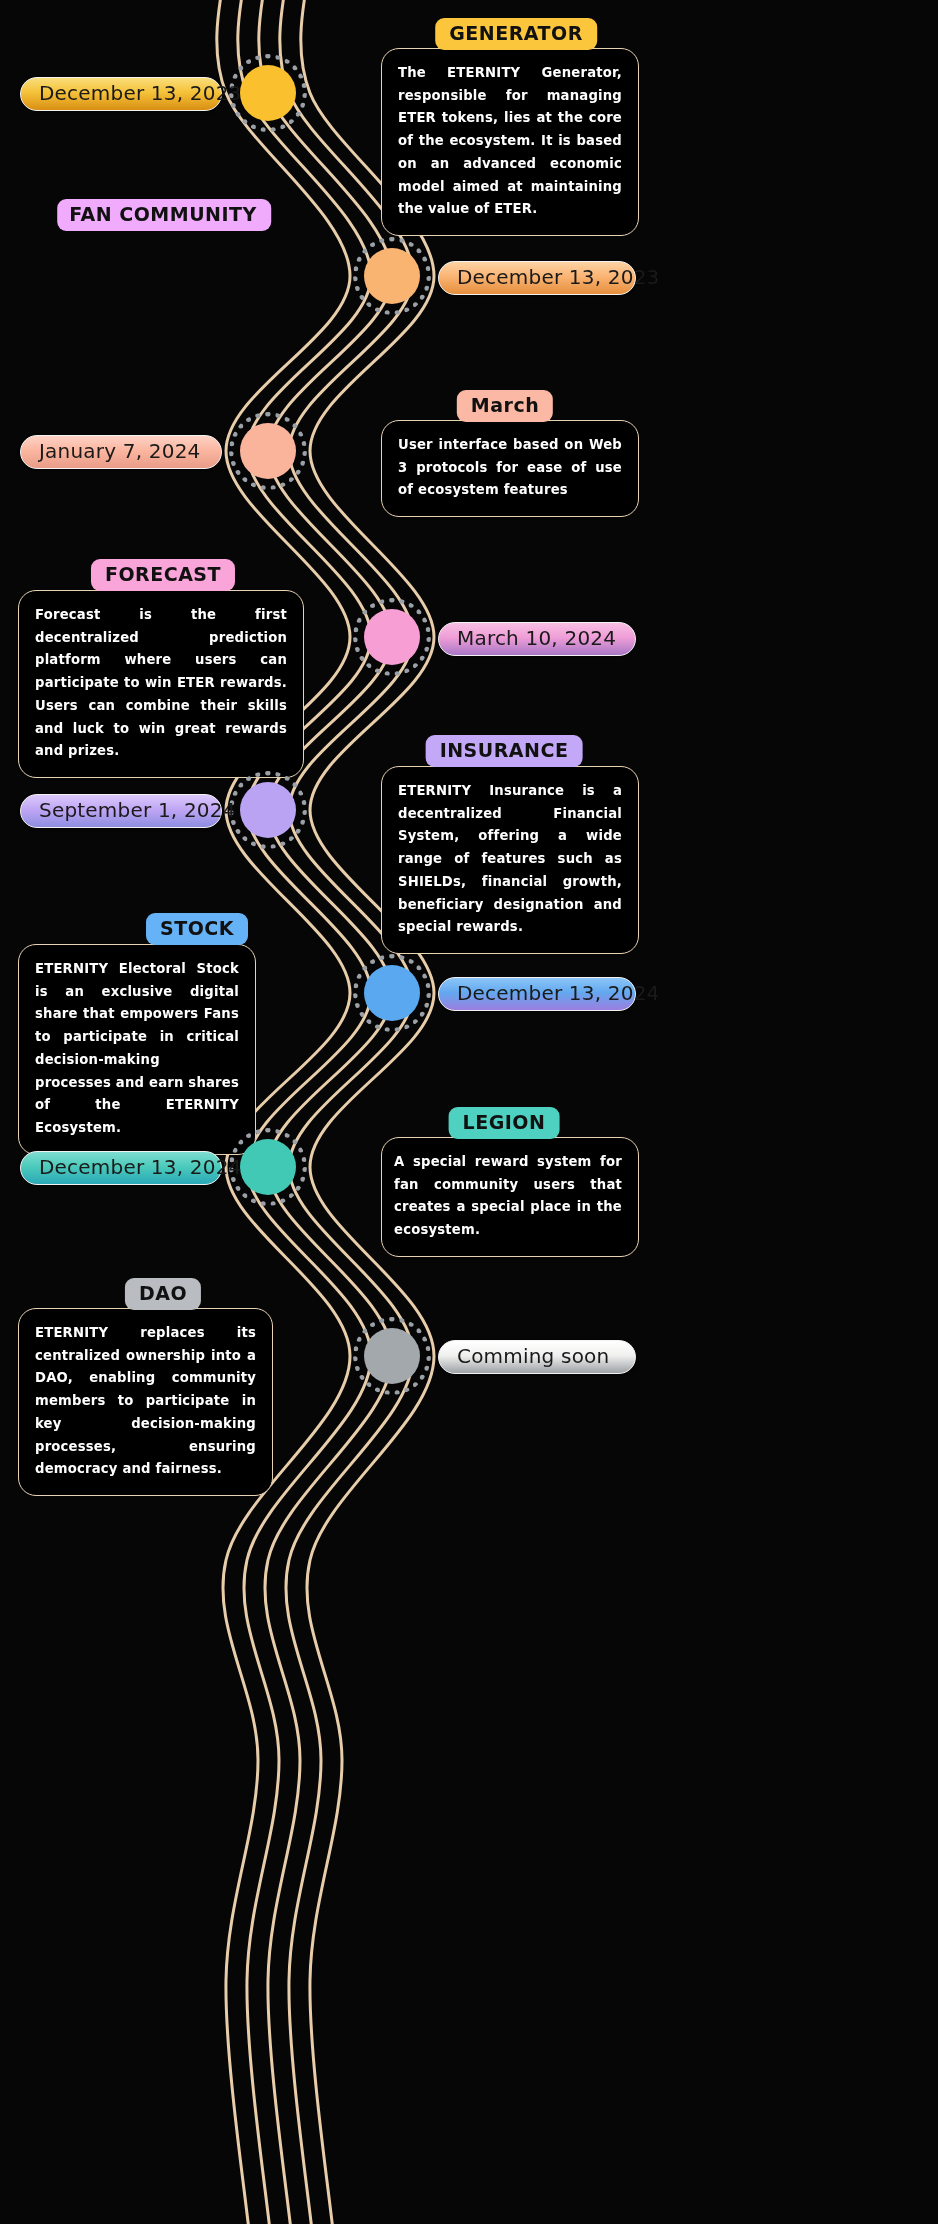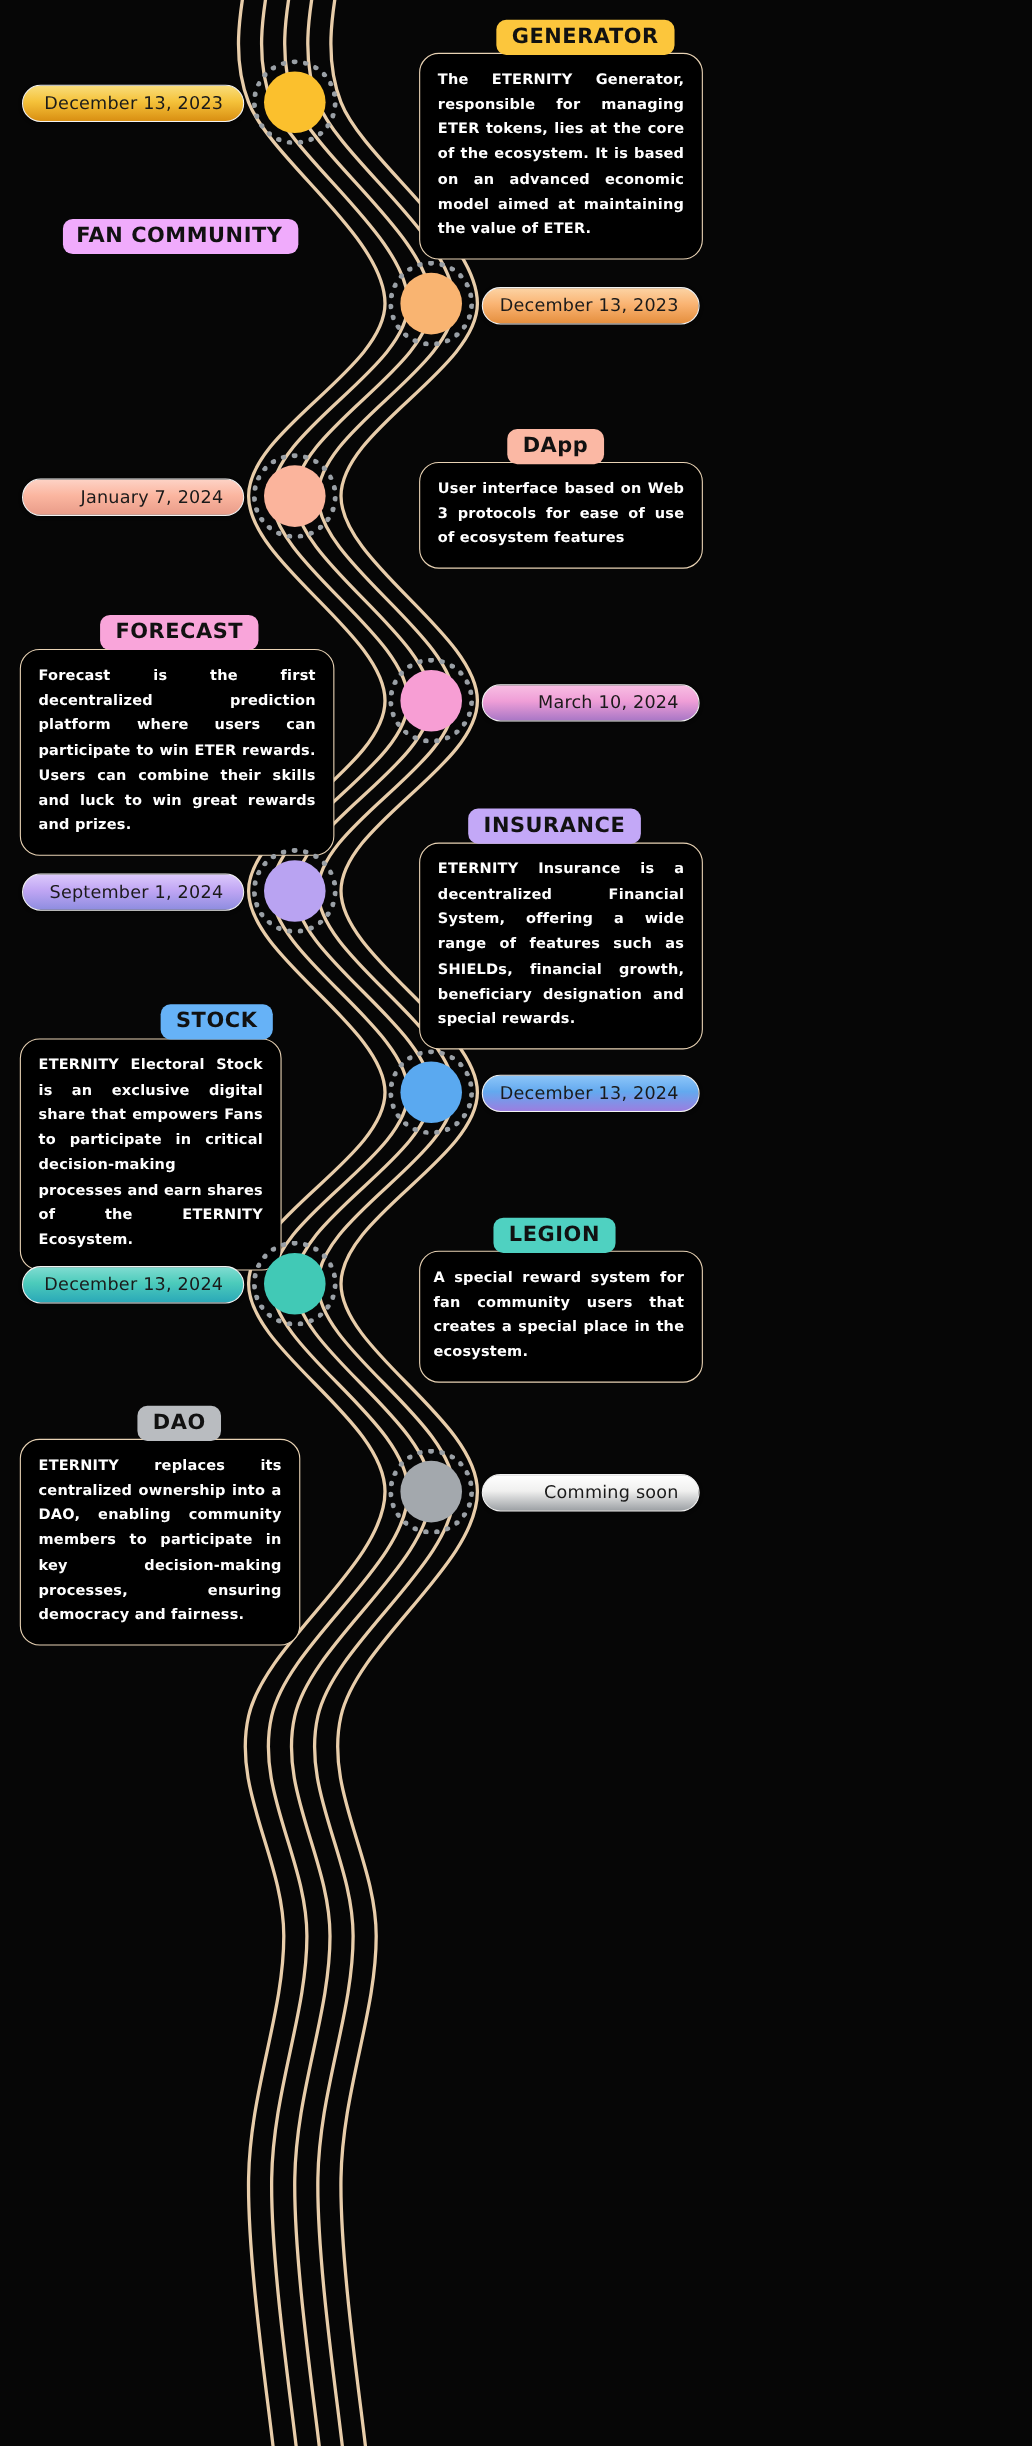--- a/index.html
+++ b/index.html
@@ -87,26 +87,26 @@
     text-align-last: left;
     letter-spacing: 0.2px;
   }
 
   
   .pill {
     position: absolute;
     z-index: 5;
     display: flex;
     align-items: center;
-    justify-content: flex-end;
+    justify-content: flex-start;
     height: 34px;
     border-radius: 17px;
     border: 1.6px solid #f2f2f2;
     font-family: "DejaVu Sans", sans-serif;
-    font-size: 16px;
+    font-size: 20px;
     font-weight: 400;
     color: #1a1a1a;
     white-space: nowrap;
     padding: 0 18px 2px 18px;
     letter-spacing: 0.2px;
     box-shadow: 0 1px 3px rgba(0,0,0,.6);
   }
 </style>
 </head>
 <body>
@@ -118,21 +118,21 @@
       <path d="M 247 -40 C 247 -17.833333333333332, 226.33333333333334 40.333333333333336, 247 93 C 267.6666666666667 145.66666666666666, 371 216.33333333333334, 371 276 C 371 335.6666666666667, 247 390.8333333333333, 247 451 C 247 511.1666666666667, 371 577.1666666666666, 371 637 C 371 696.8333333333334, 247 750.6666666666666, 247 810 C 247 869.3333333333334, 371 933.5, 371 993 C 371 1052.5, 247 1106.5, 247 1167 C 247 1227.5, 371 1290.5, 371 1356 C 371 1421.5, 262.3333333333333 1492.6666666666667, 247 1560 C 231.66666666666666 1627.3333333333333, 279 1690, 279 1760 C 279 1830, 248.33333333333334 1900, 247 1980 C 245.66666666666666 2060, 267 2196.6666666666665, 271 2240" fill="none" stroke="#e8cdaa" stroke-width="3" stroke-linecap="round"></path>
       <path d="M 268 -40 C 268 -17.833333333333332, 247.33333333333334 40.333333333333336, 268 93 C 288.6666666666667 145.66666666666666, 392 216.33333333333334, 392 276 C 392 335.6666666666667, 268 390.8333333333333, 268 451 C 268 511.1666666666667, 392 577.1666666666666, 392 637 C 392 696.8333333333334, 268 750.6666666666666, 268 810 C 268 869.3333333333334, 392 933.5, 392 993 C 392 1052.5, 268 1106.5, 268 1167 C 268 1227.5, 392 1290.5, 392 1356 C 392 1421.5, 283.3333333333333 1492.6666666666667, 268 1560 C 252.66666666666666 1627.3333333333333, 300 1690, 300 1760 C 300 1830, 269.3333333333333 1900, 268 1980 C 266.6666666666667 2060, 288 2196.6666666666665, 292 2240" fill="none" stroke="#e8cdaa" stroke-width="3" stroke-linecap="round"></path>
       <path d="M 289 -40 C 289 -17.833333333333332, 268.3333333333333 40.333333333333336, 289 93 C 309.6666666666667 145.66666666666666, 413 216.33333333333334, 413 276 C 413 335.6666666666667, 289 390.8333333333333, 289 451 C 289 511.1666666666667, 413 577.1666666666666, 413 637 C 413 696.8333333333334, 289 750.6666666666666, 289 810 C 289 869.3333333333334, 413 933.5, 413 993 C 413 1052.5, 289 1106.5, 289 1167 C 289 1227.5, 413 1290.5, 413 1356 C 413 1421.5, 304.3333333333333 1492.6666666666667, 289 1560 C 273.6666666666667 1627.3333333333333, 321 1690, 321 1760 C 321 1830, 290.3333333333333 1900, 289 1980 C 287.6666666666667 2060, 309 2196.6666666666665, 313 2240" fill="none" stroke="#e8cdaa" stroke-width="3" stroke-linecap="round"></path>
       <path d="M 310 -40 C 310 -17.833333333333332, 289.3333333333333 40.333333333333336, 310 93 C 330.6666666666667 145.66666666666666, 434 216.33333333333334, 434 276 C 434 335.6666666666667, 310 390.8333333333333, 310 451 C 310 511.1666666666667, 434 577.1666666666666, 434 637 C 434 696.8333333333334, 310 750.6666666666666, 310 810 C 310 869.3333333333334, 434 933.5, 434 993 C 434 1052.5, 310 1106.5, 310 1167 C 310 1227.5, 434 1290.5, 434 1356 C 434 1421.5, 325.3333333333333 1492.6666666666667, 310 1560 C 294.6666666666667 1627.3333333333333, 342 1690, 342 1760 C 342 1830, 311.3333333333333 1900, 310 1980 C 308.6666666666667 2060, 330 2196.6666666666665, 334 2240" fill="none" stroke="#e8cdaa" stroke-width="3" stroke-linecap="round"></path>
     </svg>
 
   <div class="node" style="left:268px; top:93px;">
     <div class="ring"></div>
     <div class="core" style="background:#fbc02d;"></div>
   </div>
-  <div class="chip" style="left:516px; top:18px; background:#fcc63c;margin-left:16px;">
+  <div class="chip" style="left:516px; top:18px; background:#fcc63c;">
     <span>GENERATOR</span>
   </div>
   <div class="card" style="left:381px; top:48px; width:258px;">
     <span>The ETERNITY Generator, responsible for managing ETER tokens, lies at the core of the ecosystem. It is based on an advanced economic model aimed at maintaining the value of ETER.</span>
   </div>
   <div class="pill" style="left:20px; top:77px; width:202px;
               background:linear-gradient(180deg,#f9dd7b 0%,#f5c23a 45%,#d98f12 100%);">
     <span>December 13, 2023</span>
   </div>
 
@@ -146,21 +146,21 @@
   <div class="pill" style="left:438px; top:261px; width:198px;
               background:linear-gradient(180deg,#fcd3a4 0%,#fab473 45%,#e58f3e 100%);">
     <span>December 13, 2023</span>
   </div>
 
   <div class="node" style="left:268px; top:451px;">
     <div class="ring"></div>
     <div class="core" style="background:#fbb49c;"></div>
   </div>
   <div class="chip" style="left:505px; top:390px; background:#fbb8a4;">
-    <span>DApp</span>
+    <span>March</span>
   </div>
   <div class="card" style="left:381px; top:420px; width:258px;">
     <span>User interface based on Web 3 protocols for ease of use of ecosystem features</span>
   </div>
   <div class="pill" style="left:20px; top:435px; width:202px;
               background:linear-gradient(180deg,#fdd2c5 0%,#fbb6a0 45%,#e99c89 100%);">
     <span>January 7, 2024</span>
   </div>
 
   <div class="node" style="left:392px; top:637px;">

